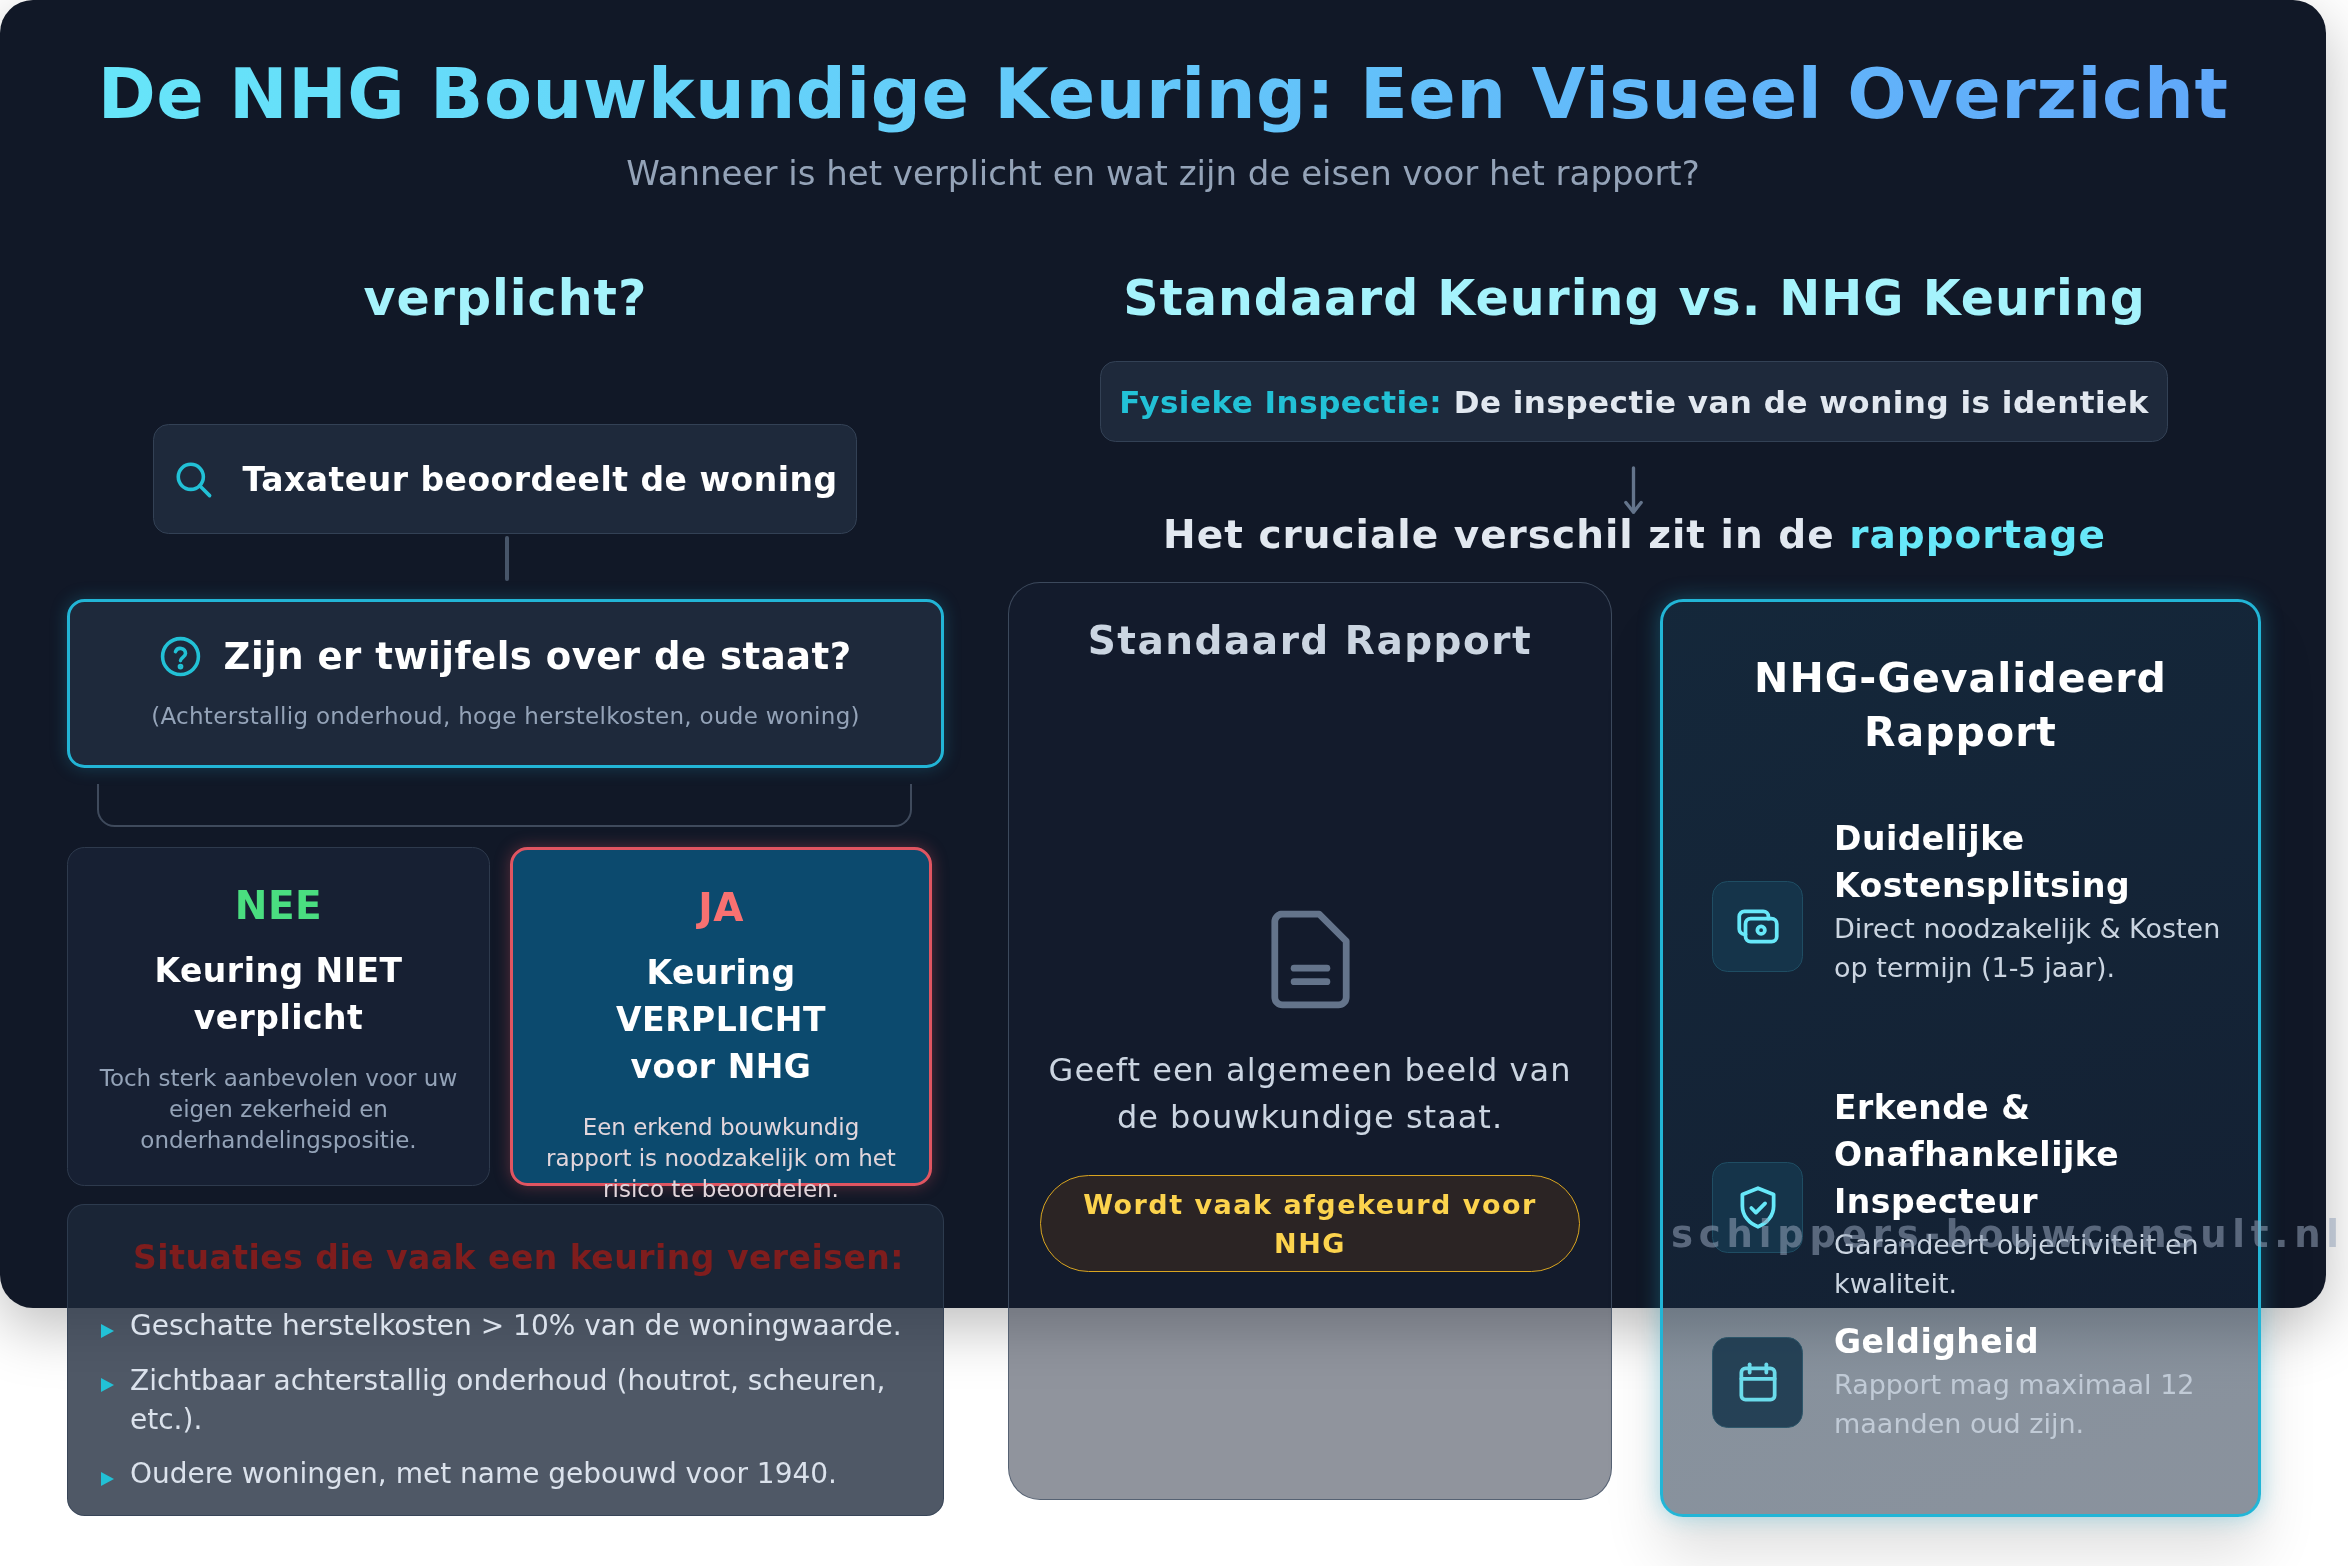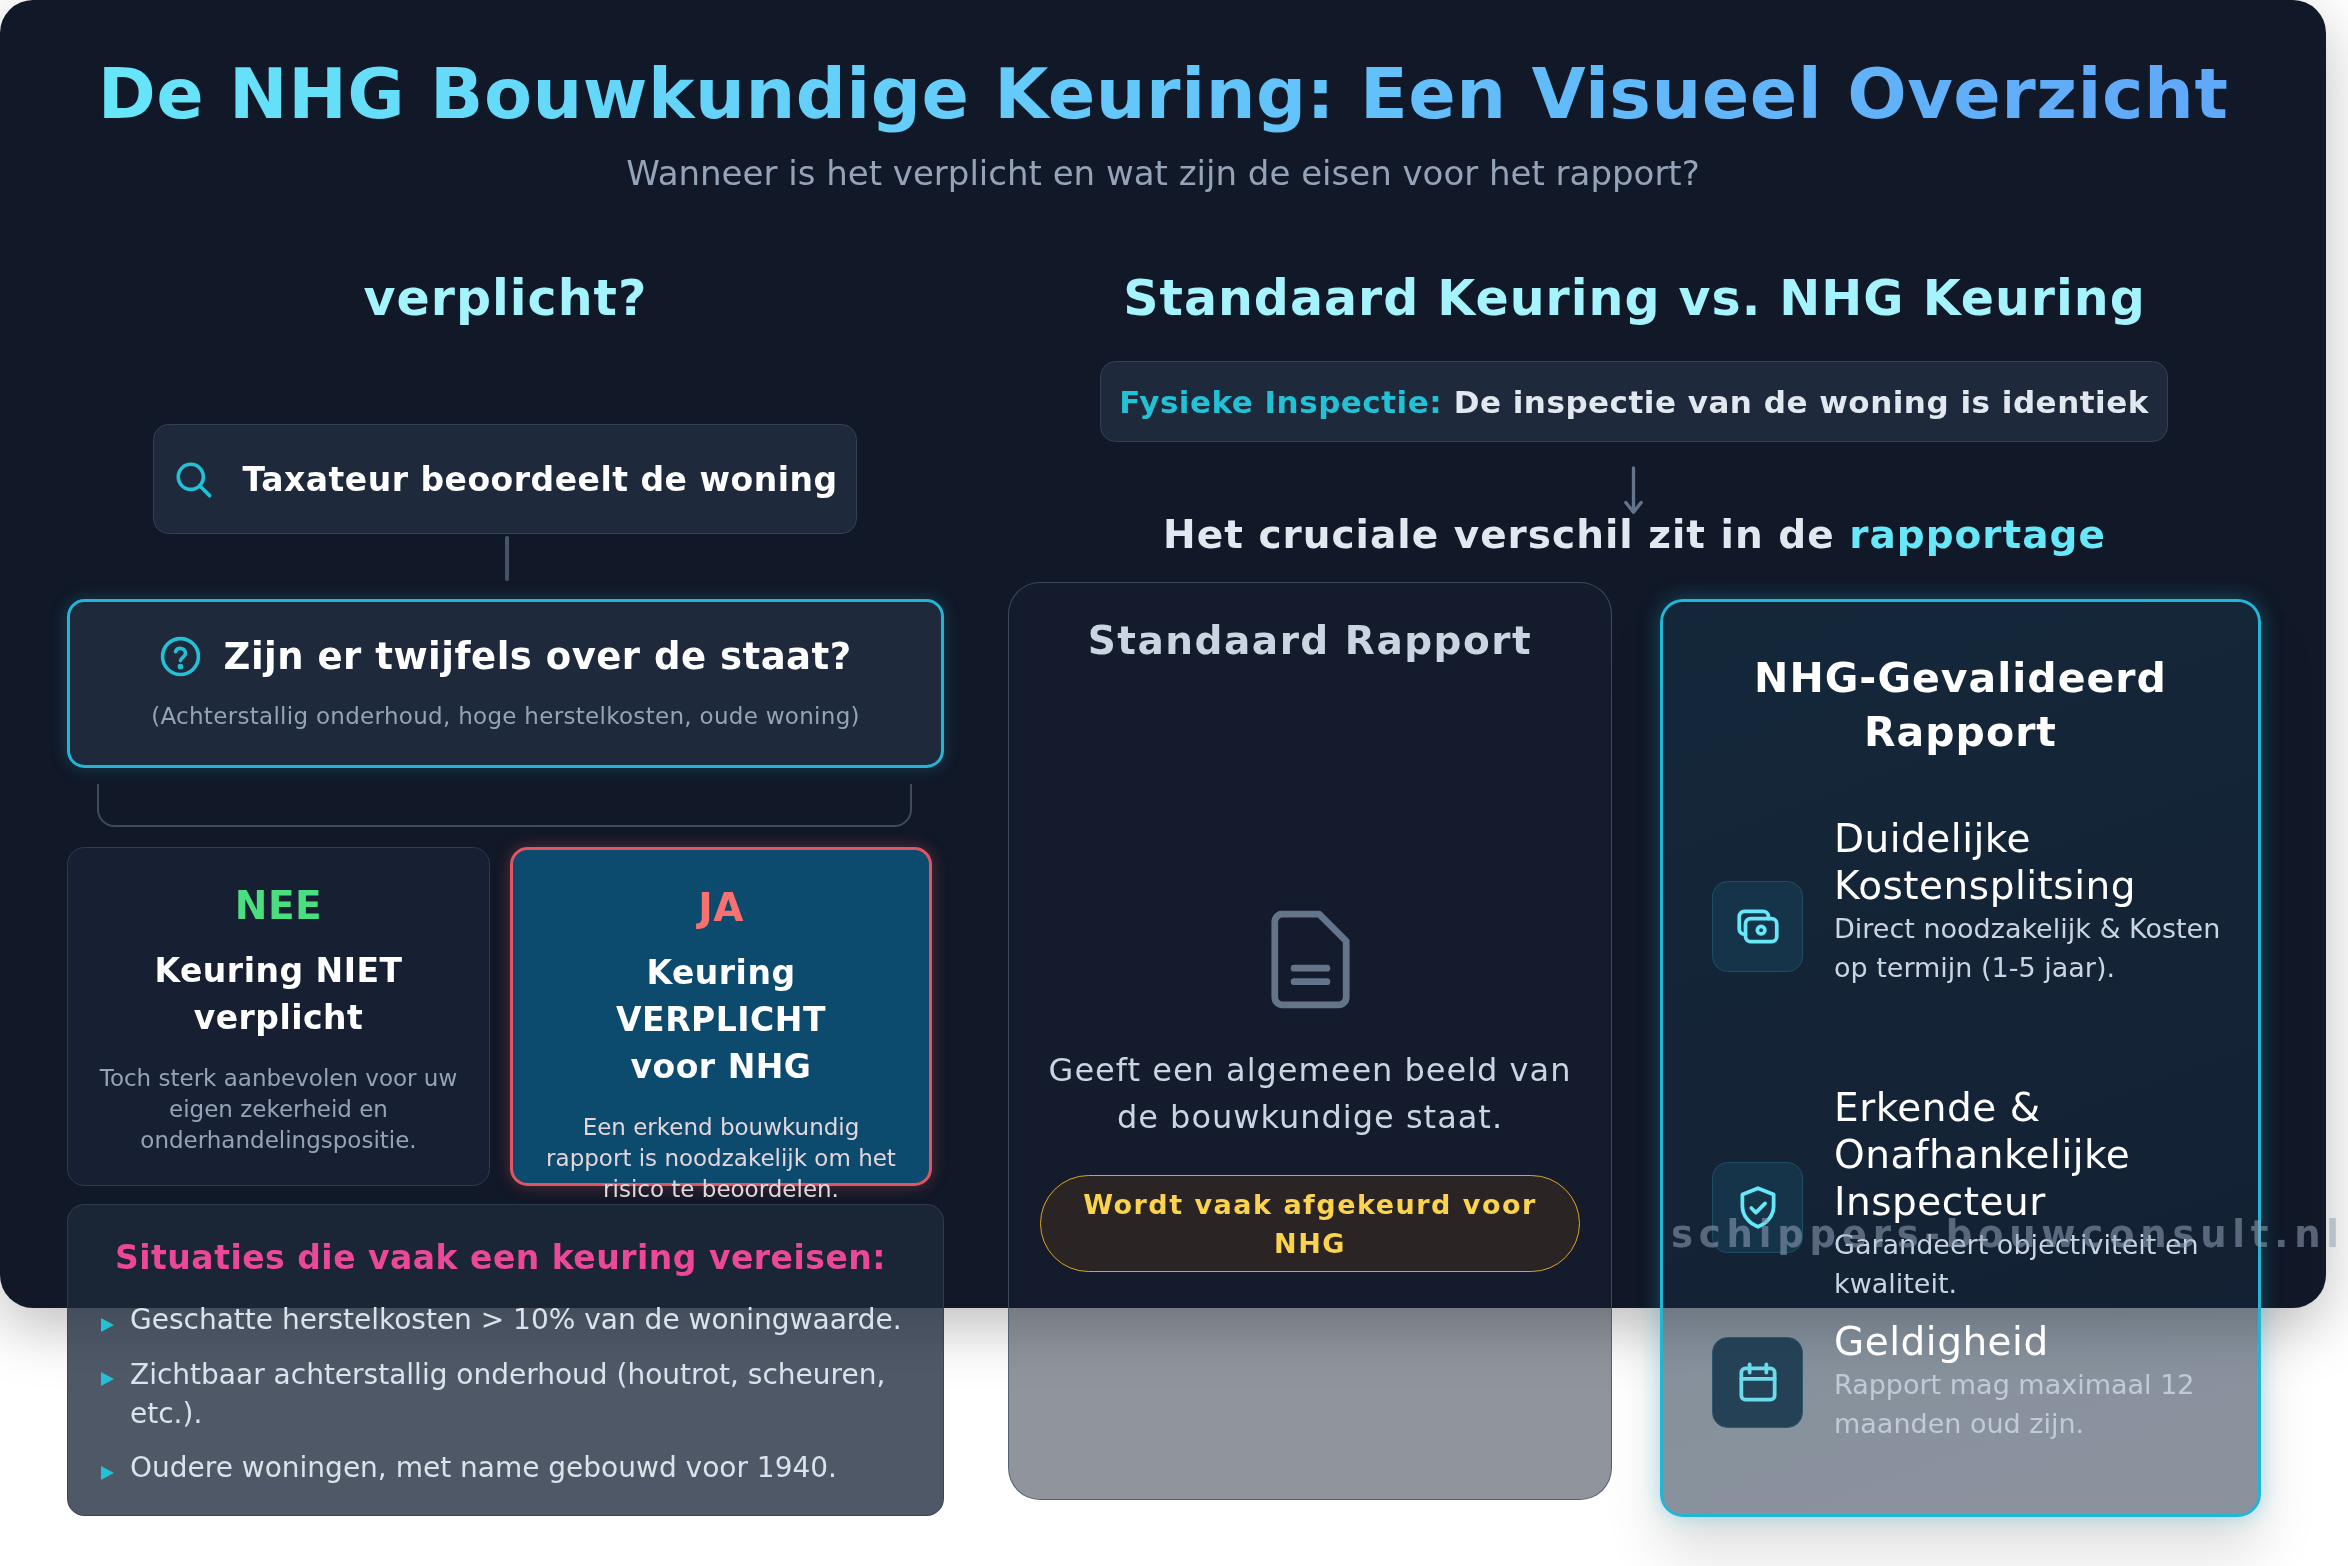--- a/index.html
+++ b/index.html
@@ -64,21 +64,21 @@
   .ja .c-label { color:#f87171; margin-top:35px; }
   .choice .c-title { font-weight:bold; font-size:33px; color:#ffffff; line-height:47px; margin-top:19.4px; letter-spacing:0.5px; }
   .choice .c-text { font-size:23px; line-height:31px; margin-top:21.3px; }
   .nee .c-text { color:#94a3b8; }
   .ja .c-text { color:#e2d6dc; }
   .situaties {
     left:67px; top:1204px; width:877px; height:312px; box-sizing:border-box;
     background:rgba(30,41,59,0.78); border:1.9px solid rgba(51,65,85,0.8); border-radius:17.5px;
     padding:33px 39px 0 29px;
   }
-  .situaties .s-title { text-align:center; font-weight:bold; font-size:33px; color:#ec4899; letter-spacing:0.5px; margin-bottom:23px; }
+  .situaties .s-title { text-align:right; font-weight:bold; font-size:33px; color:#7f1d1d; letter-spacing:0.5px; margin-bottom:29px; }
   .situaties ul { list-style:none; margin:0; padding:0; }
   .situaties li { position:relative; padding-left:33px; font-size:28px; line-height:39px; color:#dbe2ec; margin-bottom:15.5px; }
   .situaties li .bullet {
     position:absolute; left:3.9px; top:17.5px; width:0; height:0;
     border-left:13.6px solid #22c1d6; border-top:7.8px solid transparent; border-bottom:7.8px solid transparent;
   }
   .fysiek {
     left:1100px; top:361px; width:1068px; height:81px;
     display:flex; align-items:center; justify-content:center;
     font-weight:bold; font-size:31px; color:#e2e8f0; letter-spacing:0.5px;
@@ -120,21 +120,21 @@
   .nhg .n-title {
     text-align:center; margin-top:49px; font-weight:bold; font-size:41px; line-height:54px; color:#ffffff; letter-spacing:1px;
   }
   .feature { position:absolute; left:49px; right:29px; }
   .feature .f-icon {
     position:absolute; left:0; width:91px; height:91px; box-sizing:border-box;
     background:#15344a; border:1.9px solid #1f4d63; border-radius:15.5px;
     display:flex; align-items:center; justify-content:center;
   }
   .feature .f-body { position:absolute; left:122px; right:0; top:0; }
-  .feature .f-title { font-weight:normal; font-size:39px; line-height:47px; color:#ffffff; letter-spacing:0.5px; }
+  .feature .f-title { font-weight:bold; font-size:33px; line-height:47px; color:#ffffff; letter-spacing:0.5px; }
   .feature .f-text { font-size:27px; line-height:39px; color:#cbd5e1; }
   .feature.dim .f-text { color:#cbd5e1; opacity:0.85; }
   .watermark {
     left:1671px; top:1213px; width:602px; font-weight:bold; font-size:37px; color:rgba(148,163,184,0.55);
     letter-spacing:5.8px; white-space:nowrap; pointer-events:none;
   }
 </style>
 </head>
 <body>
 

